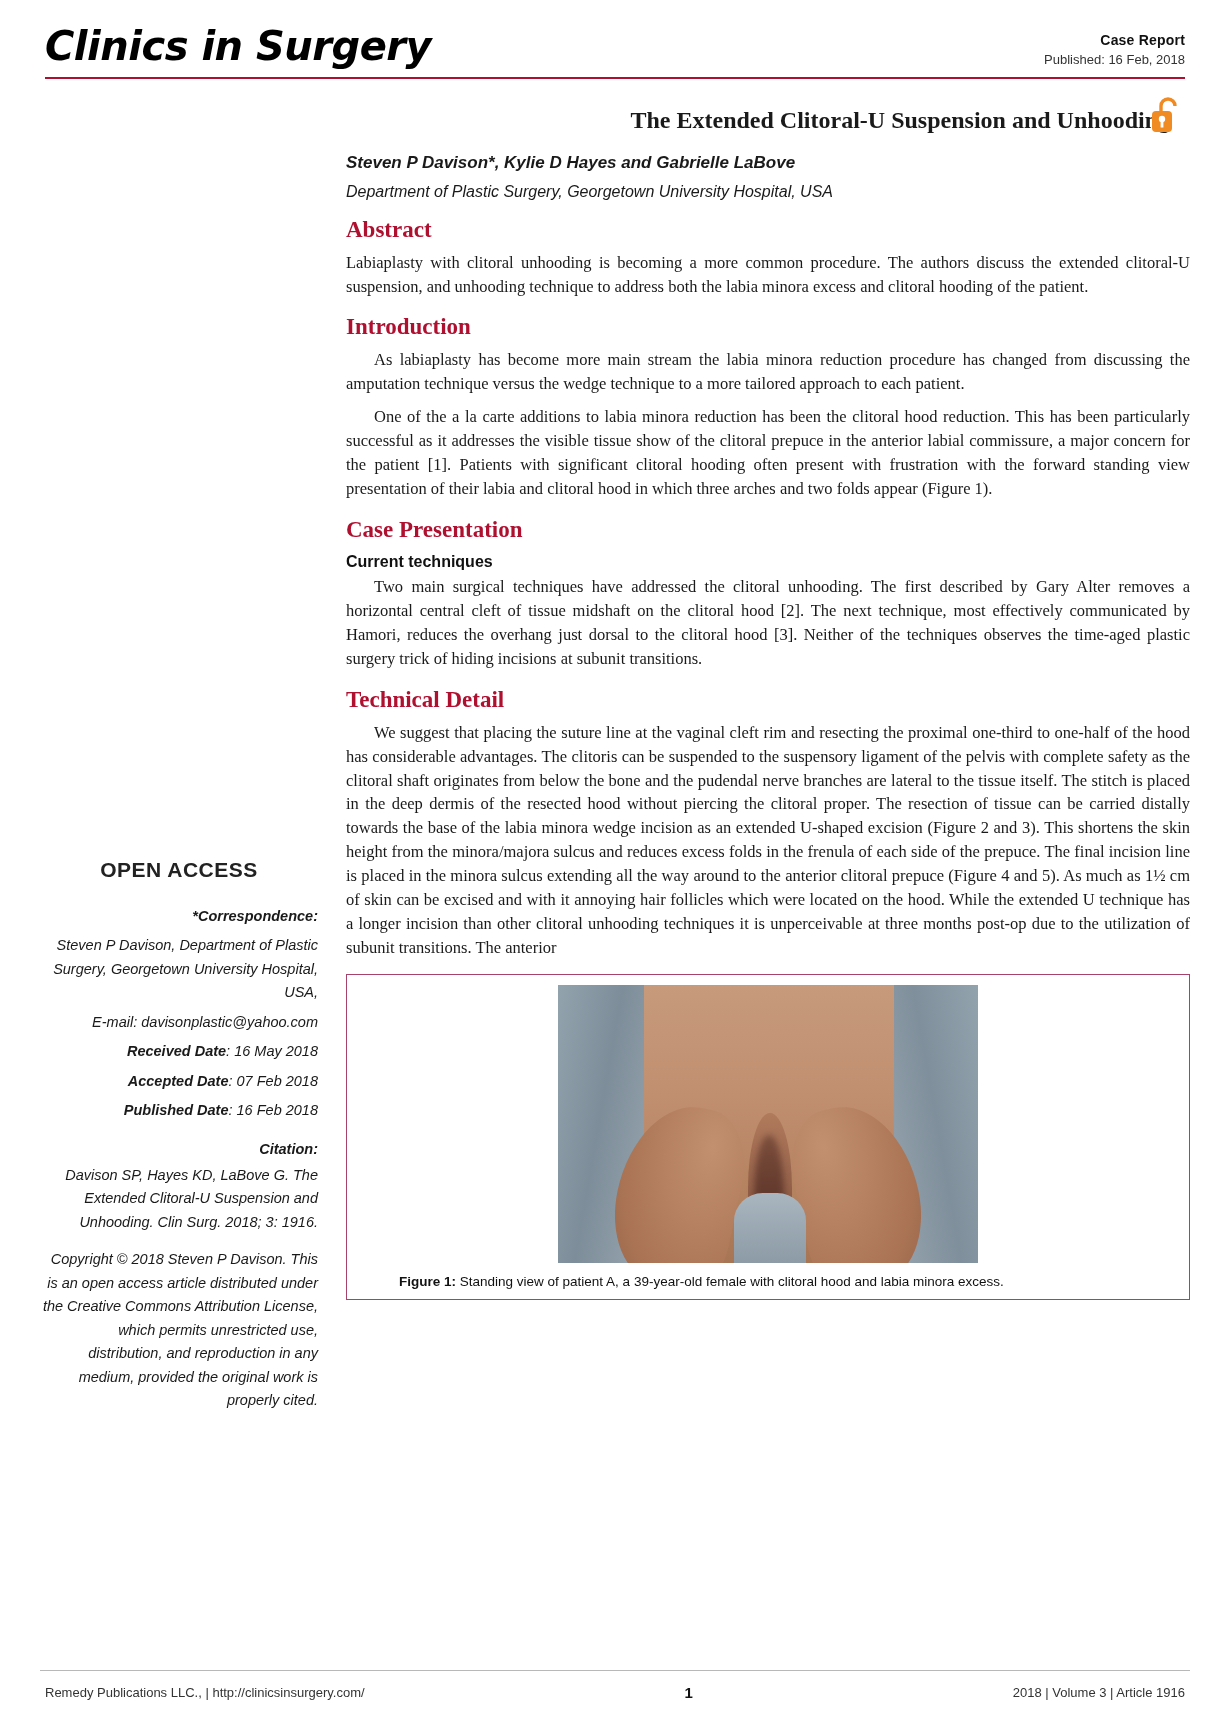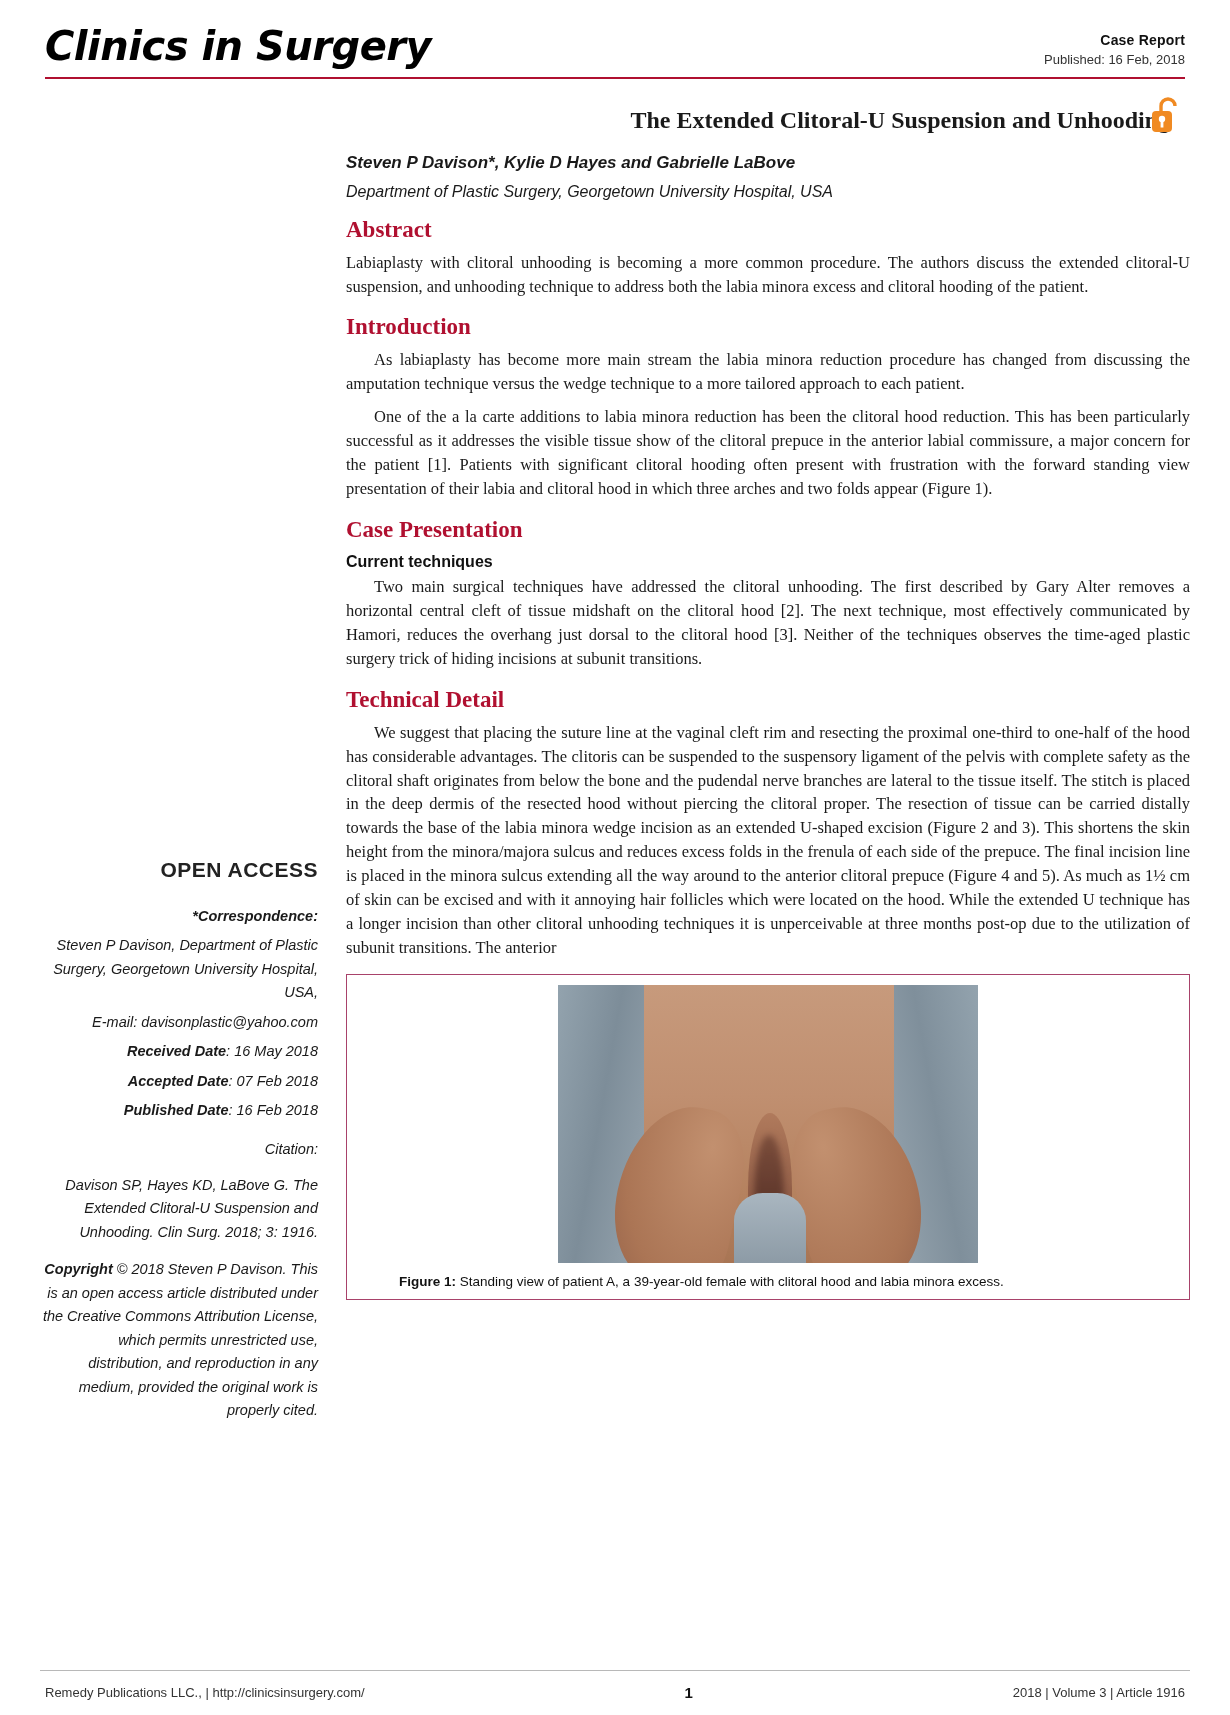--- a/index.html
+++ b/index.html
@@ -147,36 +147,37 @@
   }
   p.indent { text-indent: 28px; }
 
   
   .open-access {
     font-family: "Liberation Sans", sans-serif;
     font-style: normal;
     font-weight: bold;
     font-size: 21px;
     letter-spacing: 0.5px;
+    text-align: center;
     color: #222;
     margin: 0 0 18px 0;
   }
   .corr-head {
     font-weight: bold;
     margin-bottom: 2px;
   }
   .left-para { margin: 0 0 6px 0; }
   .left-label { font-weight: bold; }
   .left-gap { margin-top: 14px; }
   .cite-head {
-    font-weight: normal;
+    font-weight: bold;
     margin-top: 16px;
-    margin-bottom: 12px;
-  }
-  .copy-head { font-weight: bold; }
+    margin-bottom: 2px;
+  }
+  .copy-head { font-weight: normal; }
 
   
   .figure {
     border: 1px solid #a8426a;
     margin-top: 14px;
     padding: 10px 10px 8px 10px;
     box-sizing: border-box;
   }
   .figure-img {
     width: 420px;

